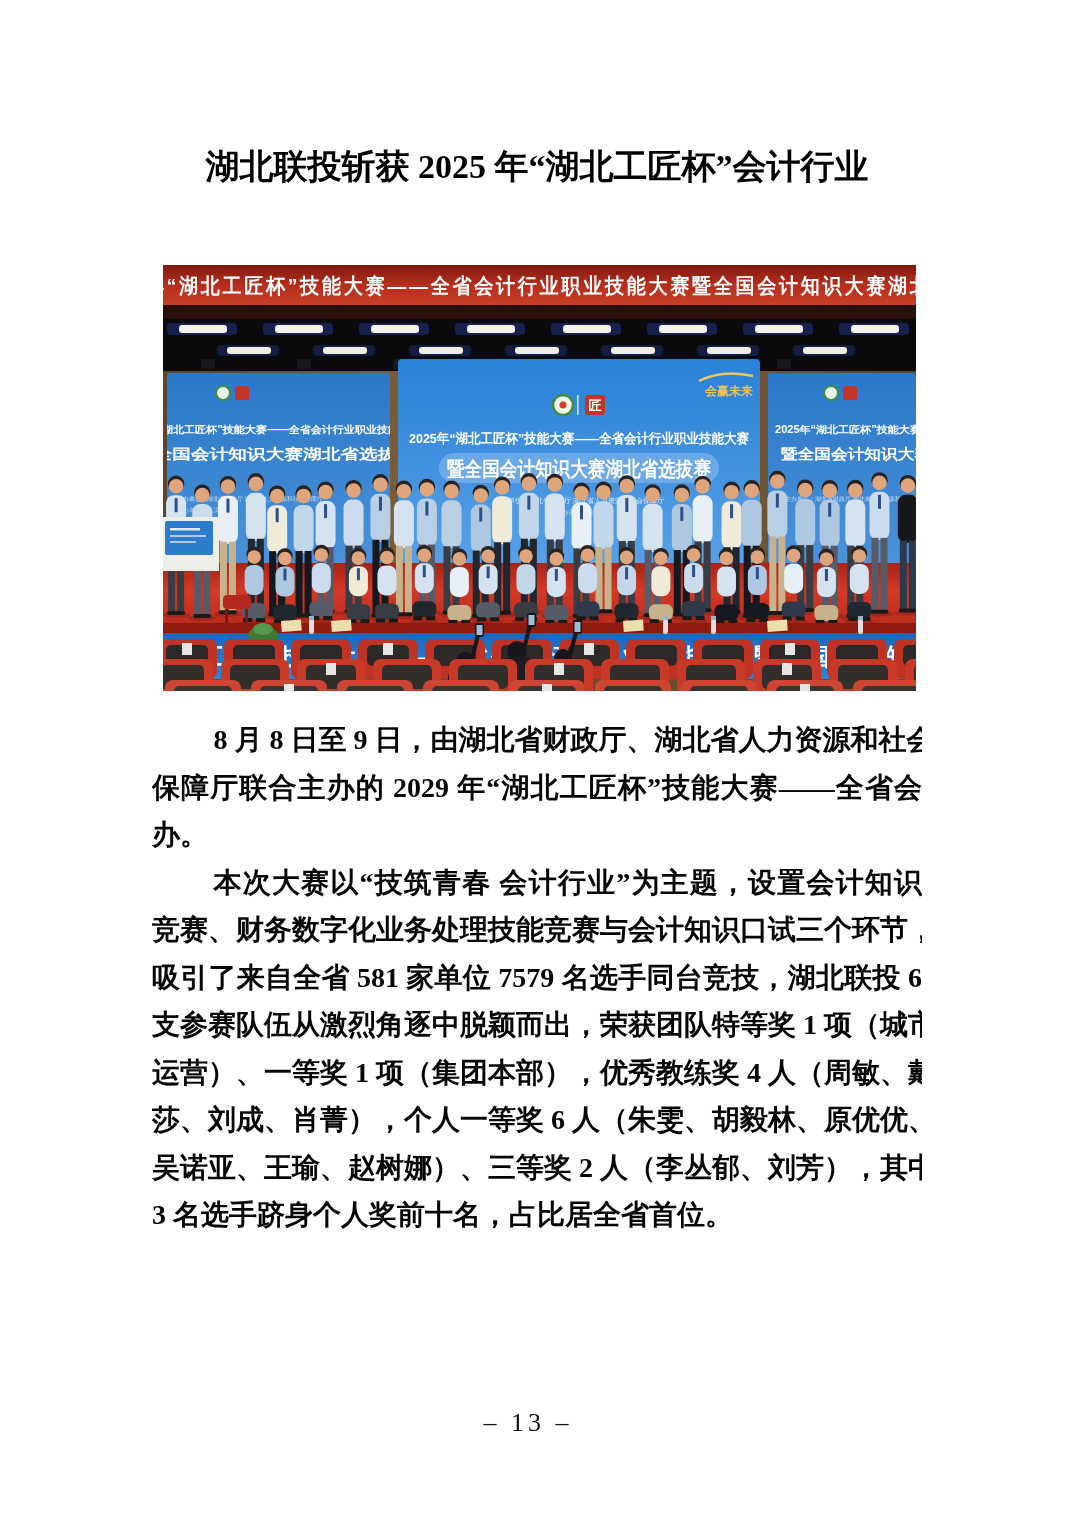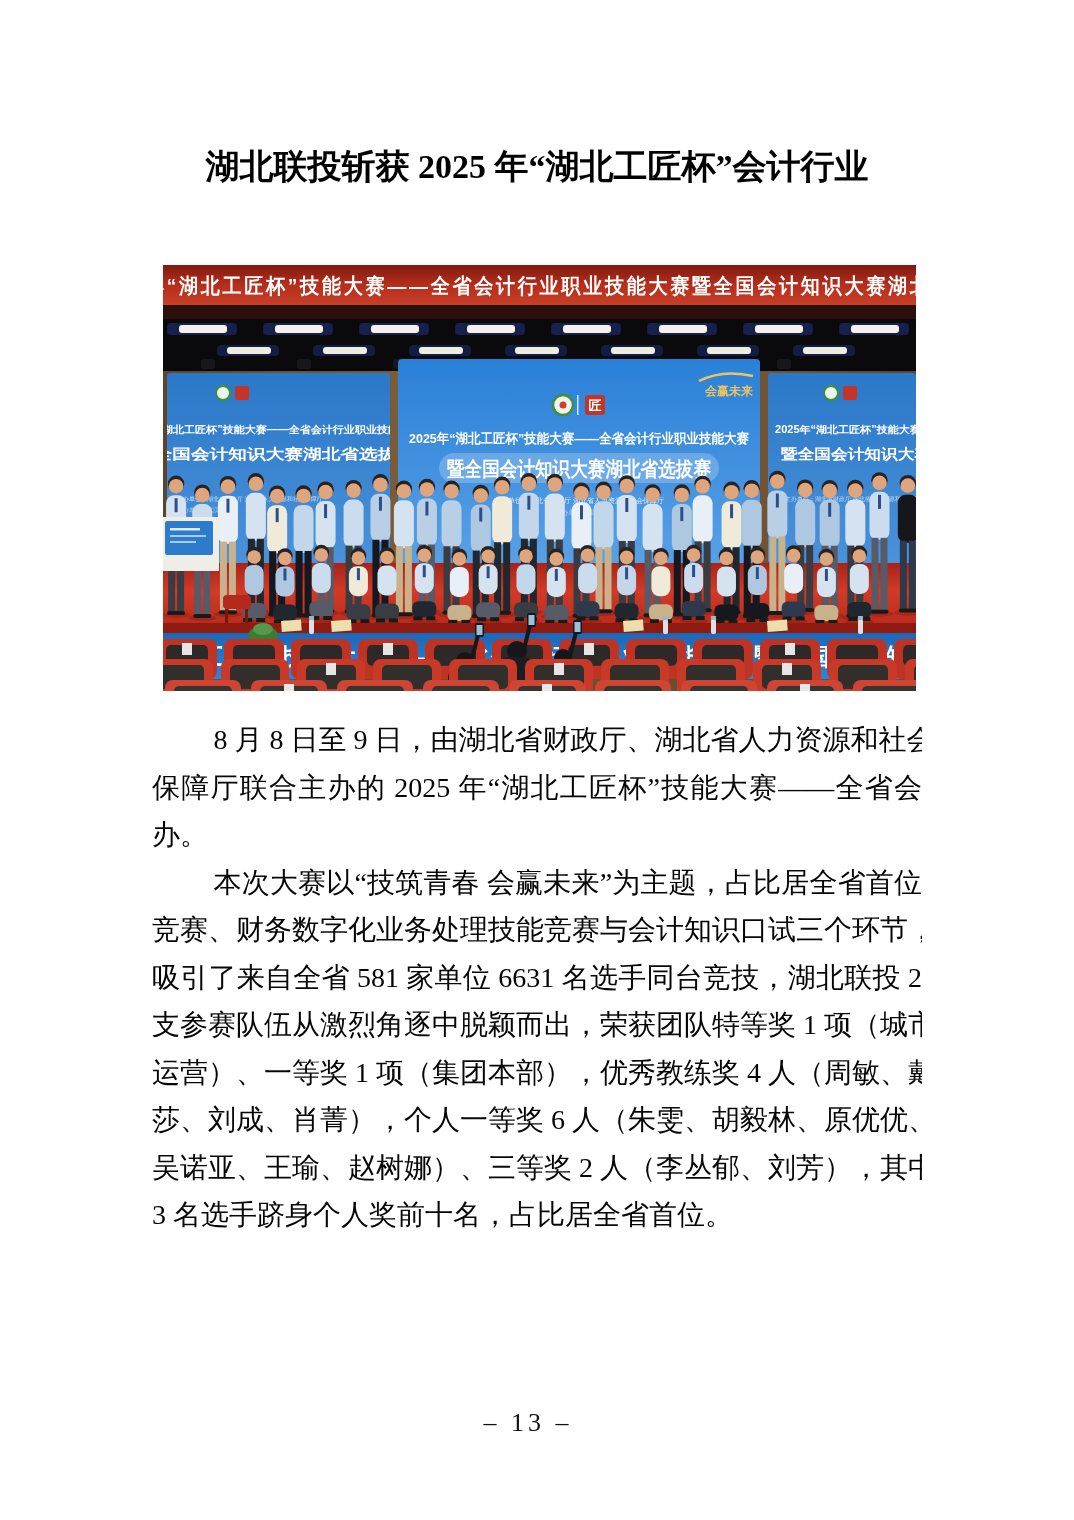--- a/index.html
+++ b/index.html
@@ -5,21 +5,21 @@
   html,body{margin:0;padding:0;background:#ffffff;}
   .page{position:relative;width:1074px;height:1520px;background:#ffffff;overflow:hidden;
         font-family:"Liberation Serif","DejaVu Serif",serif;color:#000;}
   .title{position:absolute;top:142px;left:0;width:1074px;text-align:center;
          font-weight:bold;font-size:34px;line-height:49px;color:#000;}
   .photo{position:absolute;top:265px;left:163px;width:753px;height:426px;overflow:hidden;
          background:#6b4e2f;}
   .photo svg{display:block;width:753px;height:426px;}
   .body-text{position:absolute;top:716px;left:152px;width:770px;
              font-size:28px;line-height:47.5px;color:#060606;}
-  .line{text-align:justify;text-align-last:justify;white-space:nowrap;overflow:hidden;}
+  .line{text-align:justify;text-align-last:justify;white-space:nowrap;overflow:hidden;font-weight:bold;}
   .line.first{text-indent:2.2em;}
   .line.last{text-align-last:left;}
   .page-number{position:absolute;top:1408px;left:0;width:1056px;text-align:center;
                font-size:26px;letter-spacing:4px;color:#111;}
 </style>
 </head>
 <body>
 
 <div class="page">
 
@@ -629,25 +629,25 @@
         <rect x="604" y="415" width="76" height="40" rx="8" fill="#cf4533"></rect>
         <rect x="613" y="421" width="58" height="20.8" rx="5" fill="#3a3430"></rect>
         <rect x="637" y="419" width="10" height="12" fill="rgba(255,255,255,.88)"></rect>
         <rect x="690" y="415" width="76" height="40" rx="8" fill="#cf4533"></rect>
         <rect x="699" y="421" width="58" height="20.8" rx="5" fill="#3a3430"></rect>
       </svg>
   </div>
 
   <div class="body-text">
       <div class="line first">8 月 8 日至 9 日，由湖北省财政厅、湖北省人力资源和社会</div>
-      <div class="line">保障厅联合主办的 2025 年“湖北工匠杯”技能大赛——全省会</div>
+      <div class="line">保障厅联合主办的 2029 年“湖北工匠杯”技能大赛——全省会</div>
       <div class="line last">办。</div>
-      <div class="line first">本次大赛以“技筑青春 会赢未来”为主题，占比居全省首位</div>
+      <div class="line first">本次大赛以“技筑青春 会计行业”为主题，设置会计知识</div>
       <div class="line">竞赛、财务数字化业务处理技能竞赛与会计知识口试三个环节，</div>
-      <div class="line">吸引了来自全省 581 家单位 6631 名选手同台竞技，湖北联投 2</div>
+      <div class="line">吸引了来自全省 581 家单位 7579 名选手同台竞技，湖北联投 6</div>
       <div class="line">支参赛队伍从激烈角逐中脱颖而出，荣获团队特等奖 1 项（城市</div>
       <div class="line">运营）、一等奖 1 项（集团本部），优秀教练奖 4 人（周敏、戴</div>
       <div class="line">莎、刘成、肖菁），个人一等奖 6 人（朱雯、胡毅林、原优优、</div>
       <div class="line">吴诺亚、王瑜、赵树娜）、三等奖 2 人（李丛郁、刘芳），其中</div>
       <div class="line last">3 名选手跻身个人奖前十名，占比居全省首位。</div>
     </div>
 
   <div class="page-number">– 13 –</div>
 
 </div>

